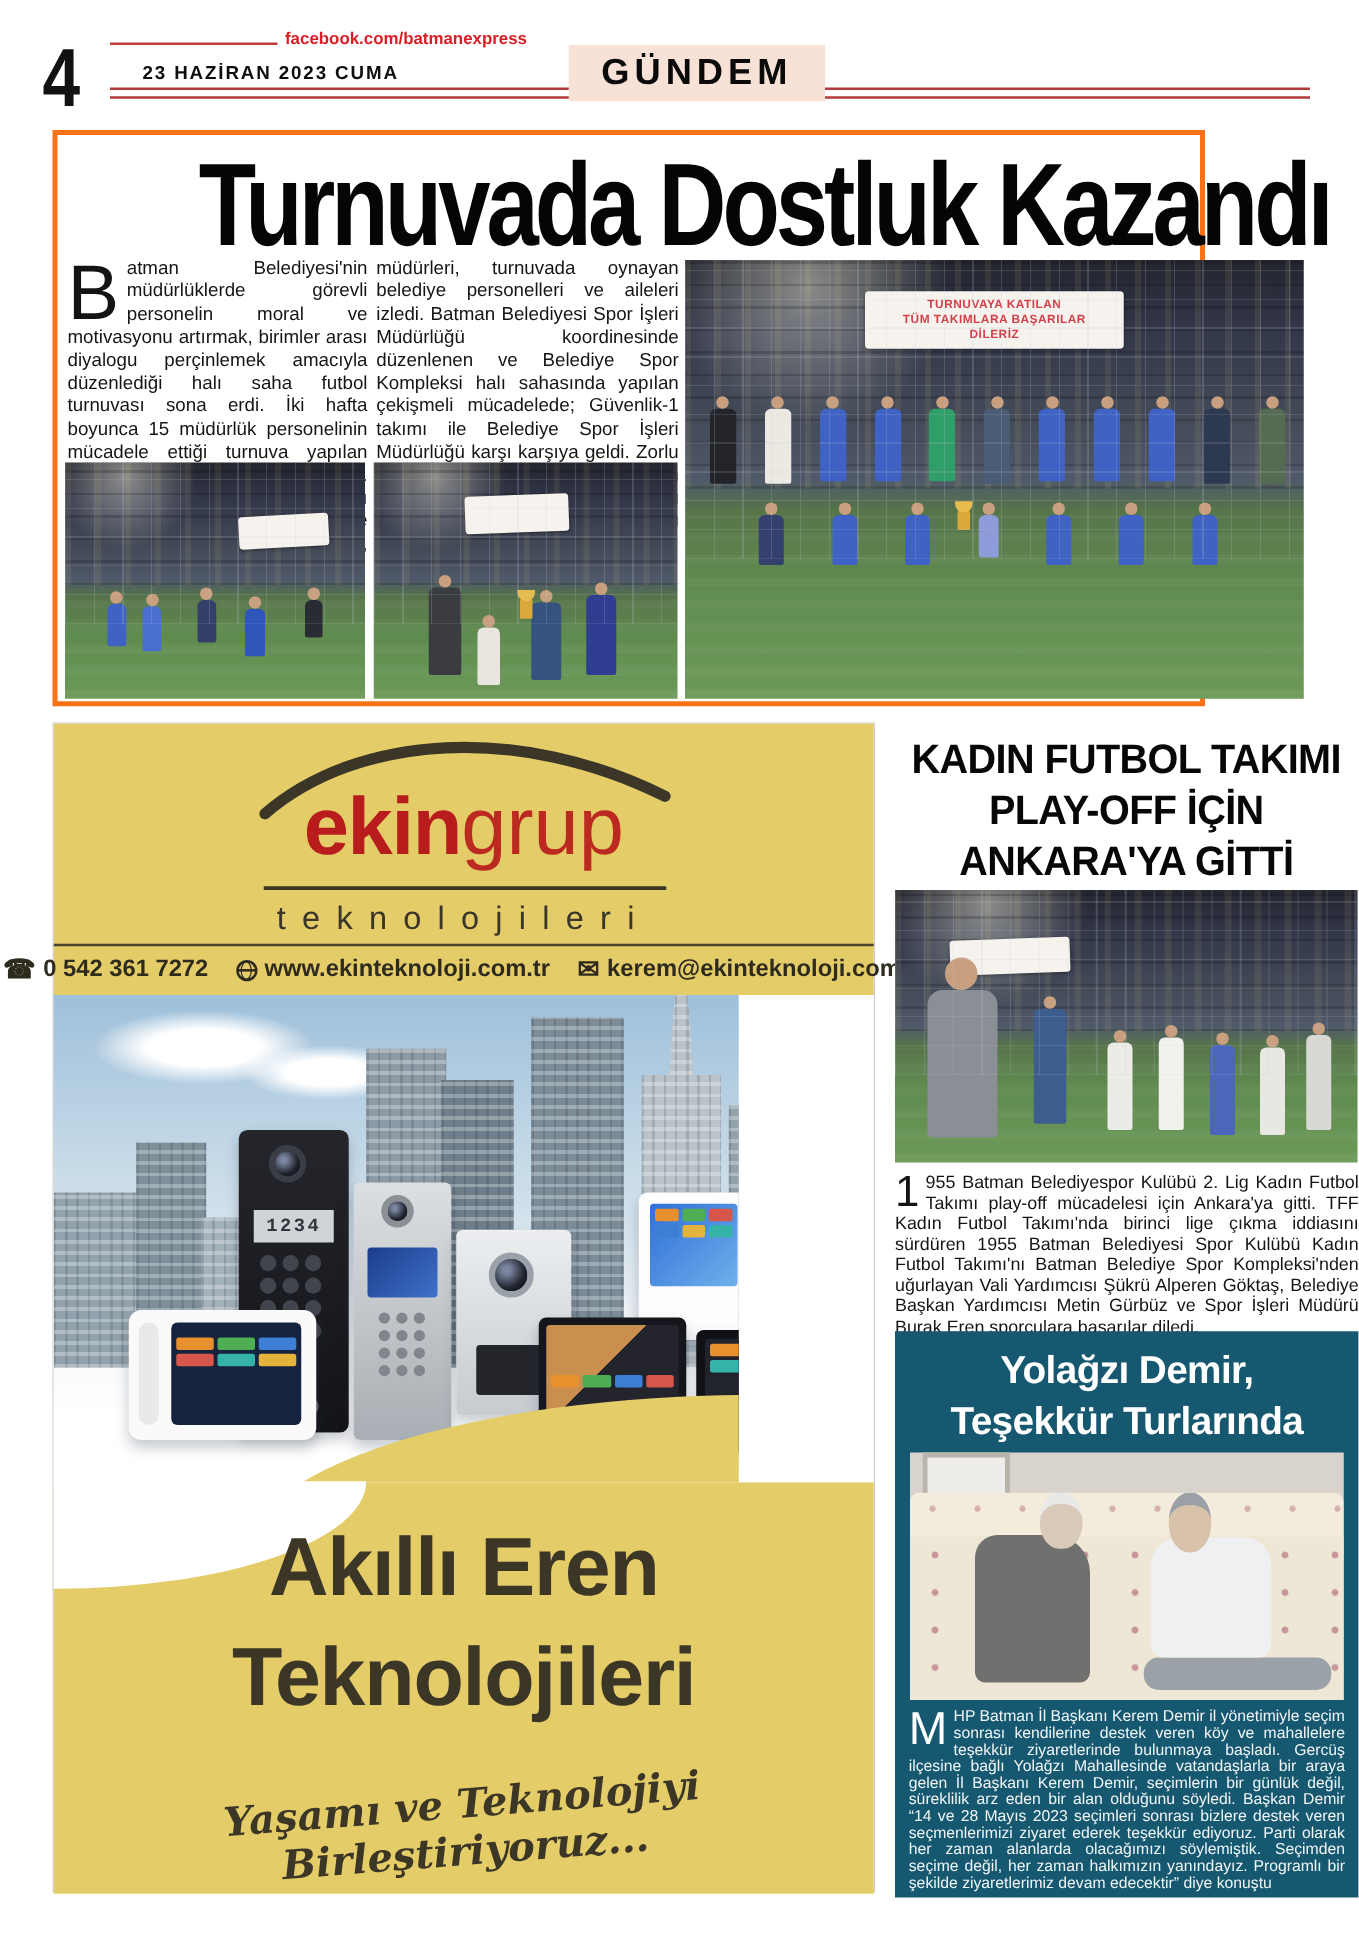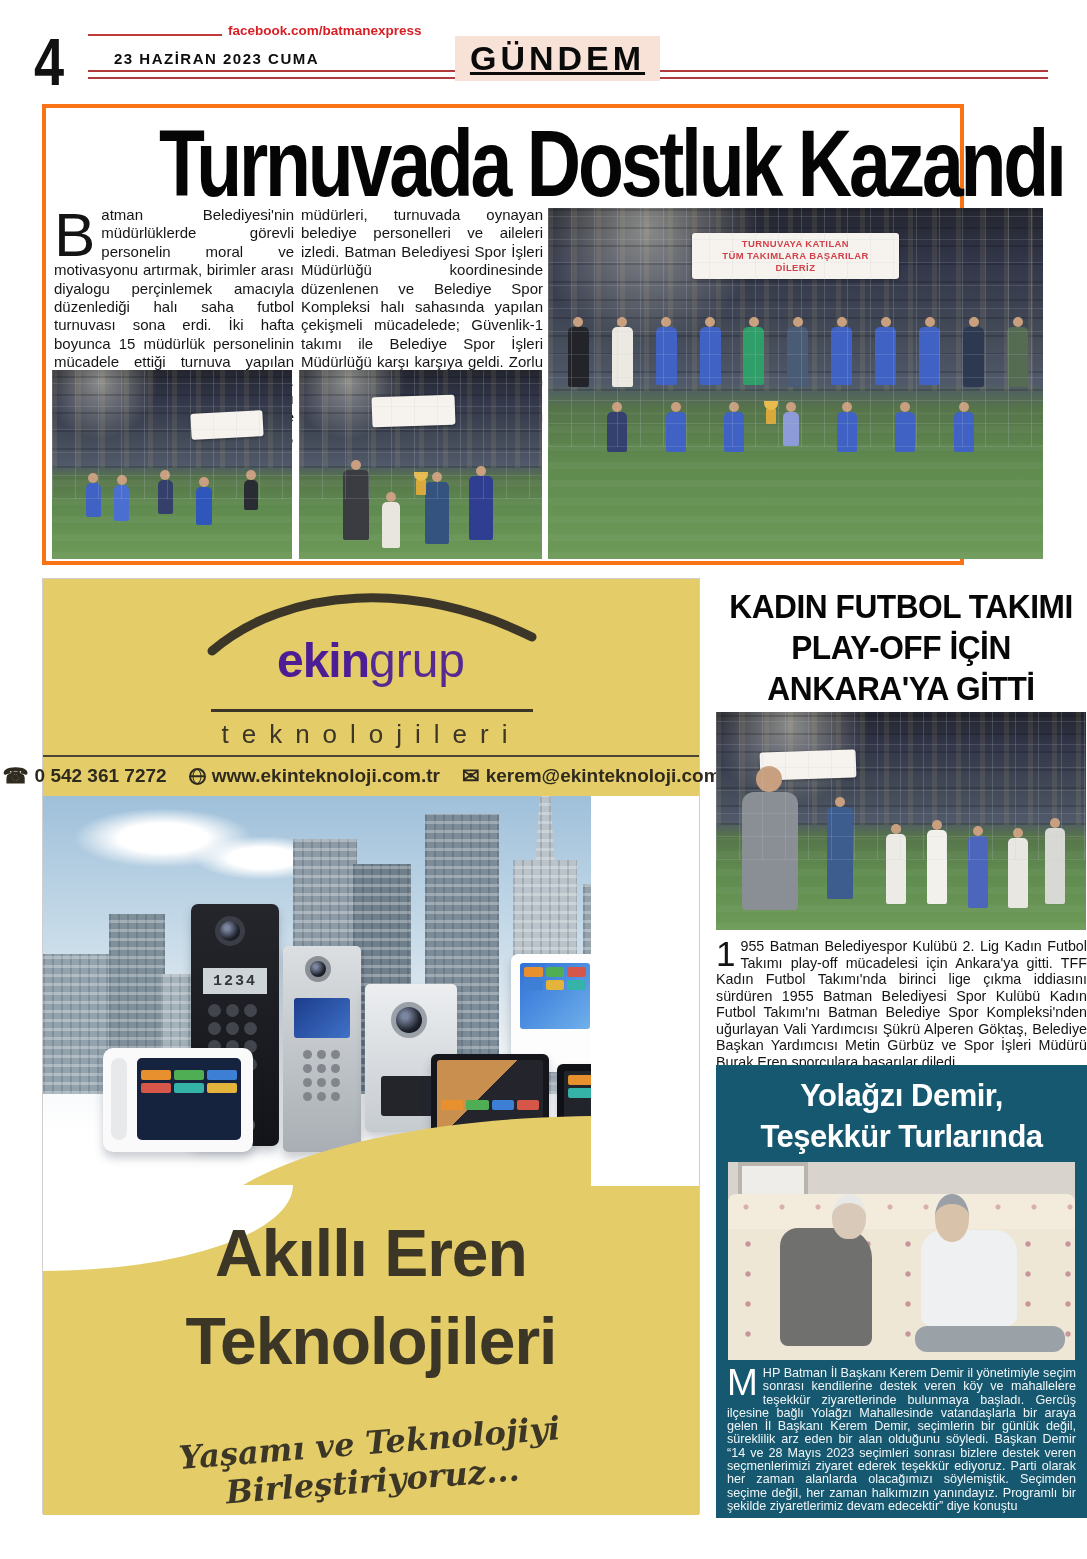--- a/index.html
+++ b/index.html
@@ -14,21 +14,21 @@
   
   .pagenum { left:34px; top:24px; font-size:66px; font-weight:800;
     transform:scaleX(.82); transform-origin:left top; letter-spacing:-2px; }
   .rule-thin { left:88px; top:34px; width:134px; height:2px; background:#c03a3a; }
   .fb { left:228px; top:23px; font-size:13.5px; font-weight:700; color:#d91f26; }
   .date { left:114px; top:50px; font-size:15px; font-weight:700; letter-spacing:1.5px; color:#0d0d0d; }
   .rule-double { left:88px; top:70px; width:960px; height:9px;
     border-top:2px solid #b23a3a; border-bottom:2px solid #b23a3a; }
   .section-box { left:455px; top:36px; width:205px; height:45px; background:#f8e2d7;
     display:flex; align-items:center; justify-content:center; }
-  .section-box span { font-size:34px; font-weight:700; letter-spacing:4px; color:#0a0a0a;text-decoration:underline; }
+  .section-box span { font-size:29px; font-weight:700; letter-spacing:4px; color:#0a0a0a; }
   .brandbox { left:814px; top:36px; width:234px; height:52px; background:#c4161d;
     display:flex; align-items:center; justify-content:center; }
   .brandbox span { color:#fff; font-variant:small-caps; font-weight:800; font-size:33px;
     letter-spacing:0px; transform:scaleX(.92); white-space:nowrap; }
 
   
   .mainbox { left:42px; top:104px; width:922px; height:461px; border:4px solid #f97316; background:#fff; }
   .headline-wrap { position:absolute; left:0; top:2px; width:100%; text-align:center; }
   .headline { display:inline-block; font-size:94px; font-weight:800; letter-spacing:-4px;
     transform:scaleX(.8); transform-origin:center; white-space:nowrap; color:#050505; }
@@ -64,21 +64,21 @@
   .banner .bl { font-size:9.5px; font-weight:700; color:#d2404a; line-height:12px; letter-spacing:.4px; }
   .trophy { position:absolute; width:10px; height:16px; background:#d9a93c; border-radius:2px 2px 1px 1px; }
   .trophy::before { content:""; position:absolute; top:-7px; left:-2px; width:14px; height:9px;
     background:#e7bb4e; border-radius:0 0 7px 7px; }
 
   
   .adbox { left:42px; top:578px; width:658px; height:936px; border:1px solid #cfcfcf; background:#fff; }
   .ad-top { position:absolute; left:0; top:0; width:656px; height:217px; background:#e4cd68; }
   .swoosh { position:absolute; left:163px; top:6px; }
   .wordmark { position:absolute; left:0; top:44px; width:100%; text-align:center;
-    font-size:48px; line-height:76px; color:#4c1d95; letter-spacing:-1px; }
+    font-size:65px; line-height:76px; color:#b91c1c; letter-spacing:-1px; }
   .wordmark .wb { font-weight:800; }
   .wordmark .wl { font-weight:400; opacity:.92; letter-spacing:0; }
   .wm-line { position:absolute; left:168px; top:130px; width:322px; height:3px; background:#3b3627; }
   .ad-sub { position:absolute; left:0; top:140px; width:100%; text-align:center; font-size:26px;
     letter-spacing:13px; color:#3b3627; }
   .ad-rule { position:absolute; left:0; top:176px; width:100%; height:2px; background:#4a4433; }
   .contact { position:absolute; left:0; bottom:2px; width:100%; height:36px; display:flex;
     align-items:center; justify-content:center; gap:22px; font-size:19px; font-weight:700; color:#2e2a1e; }
   .c-item { display:flex; align-items:center; gap:6px; white-space:nowrap; }
   .glyph { font-size:21px; line-height:20px; }

